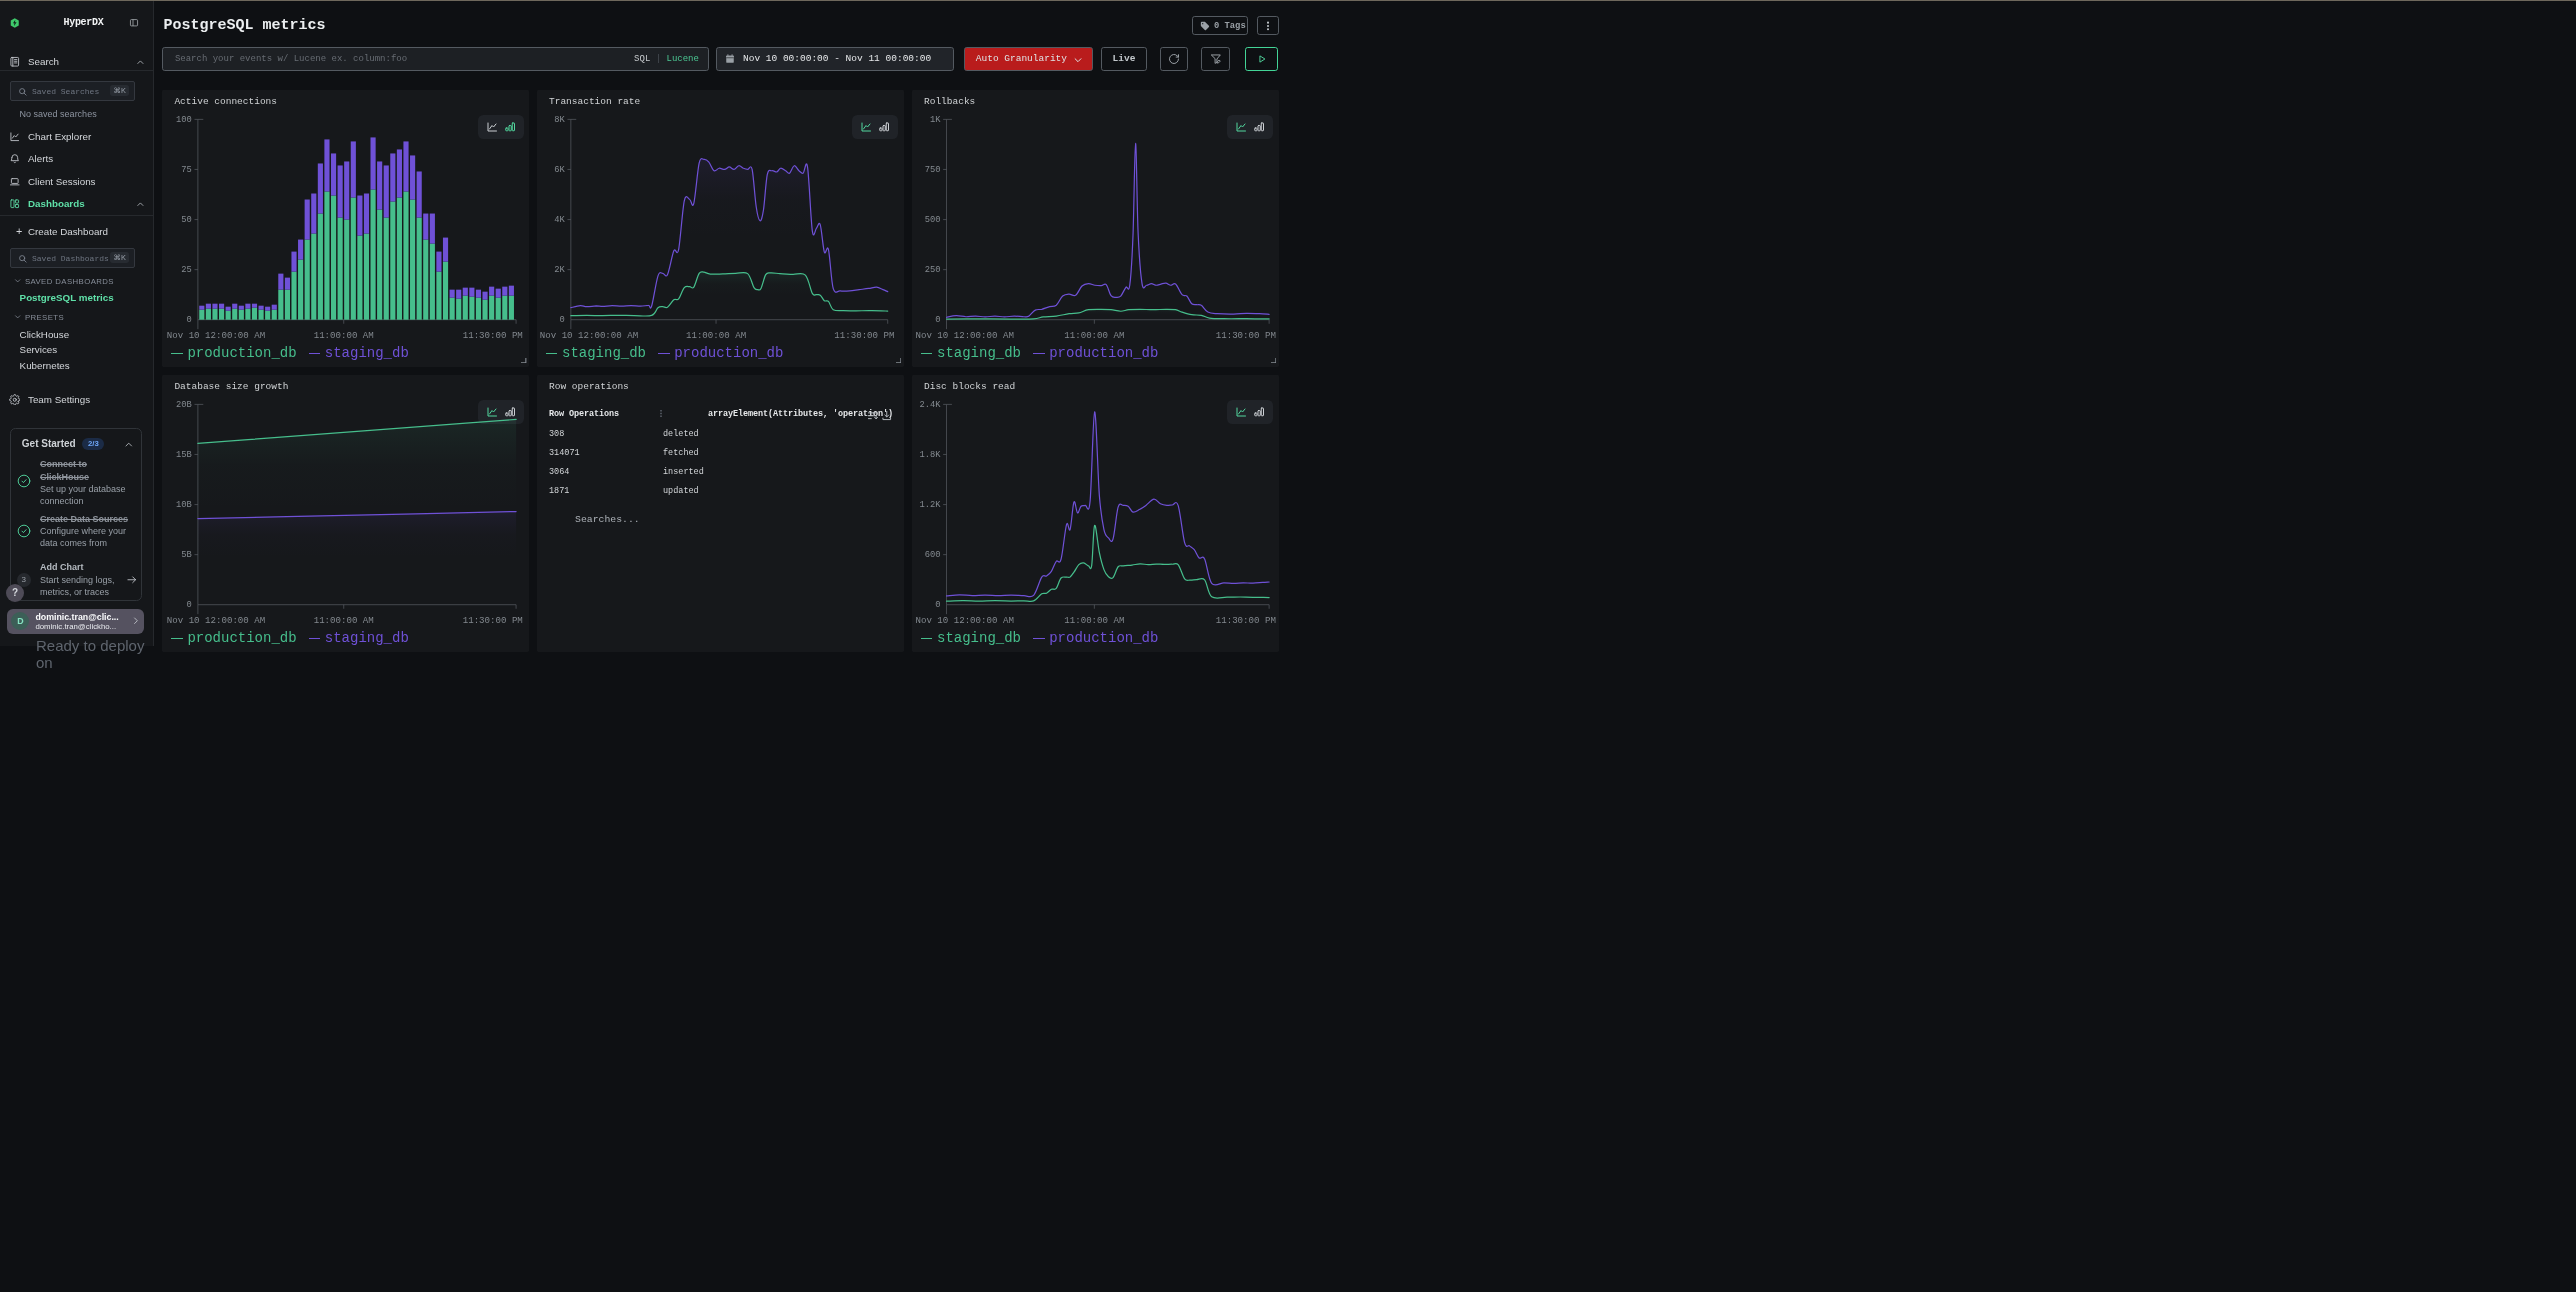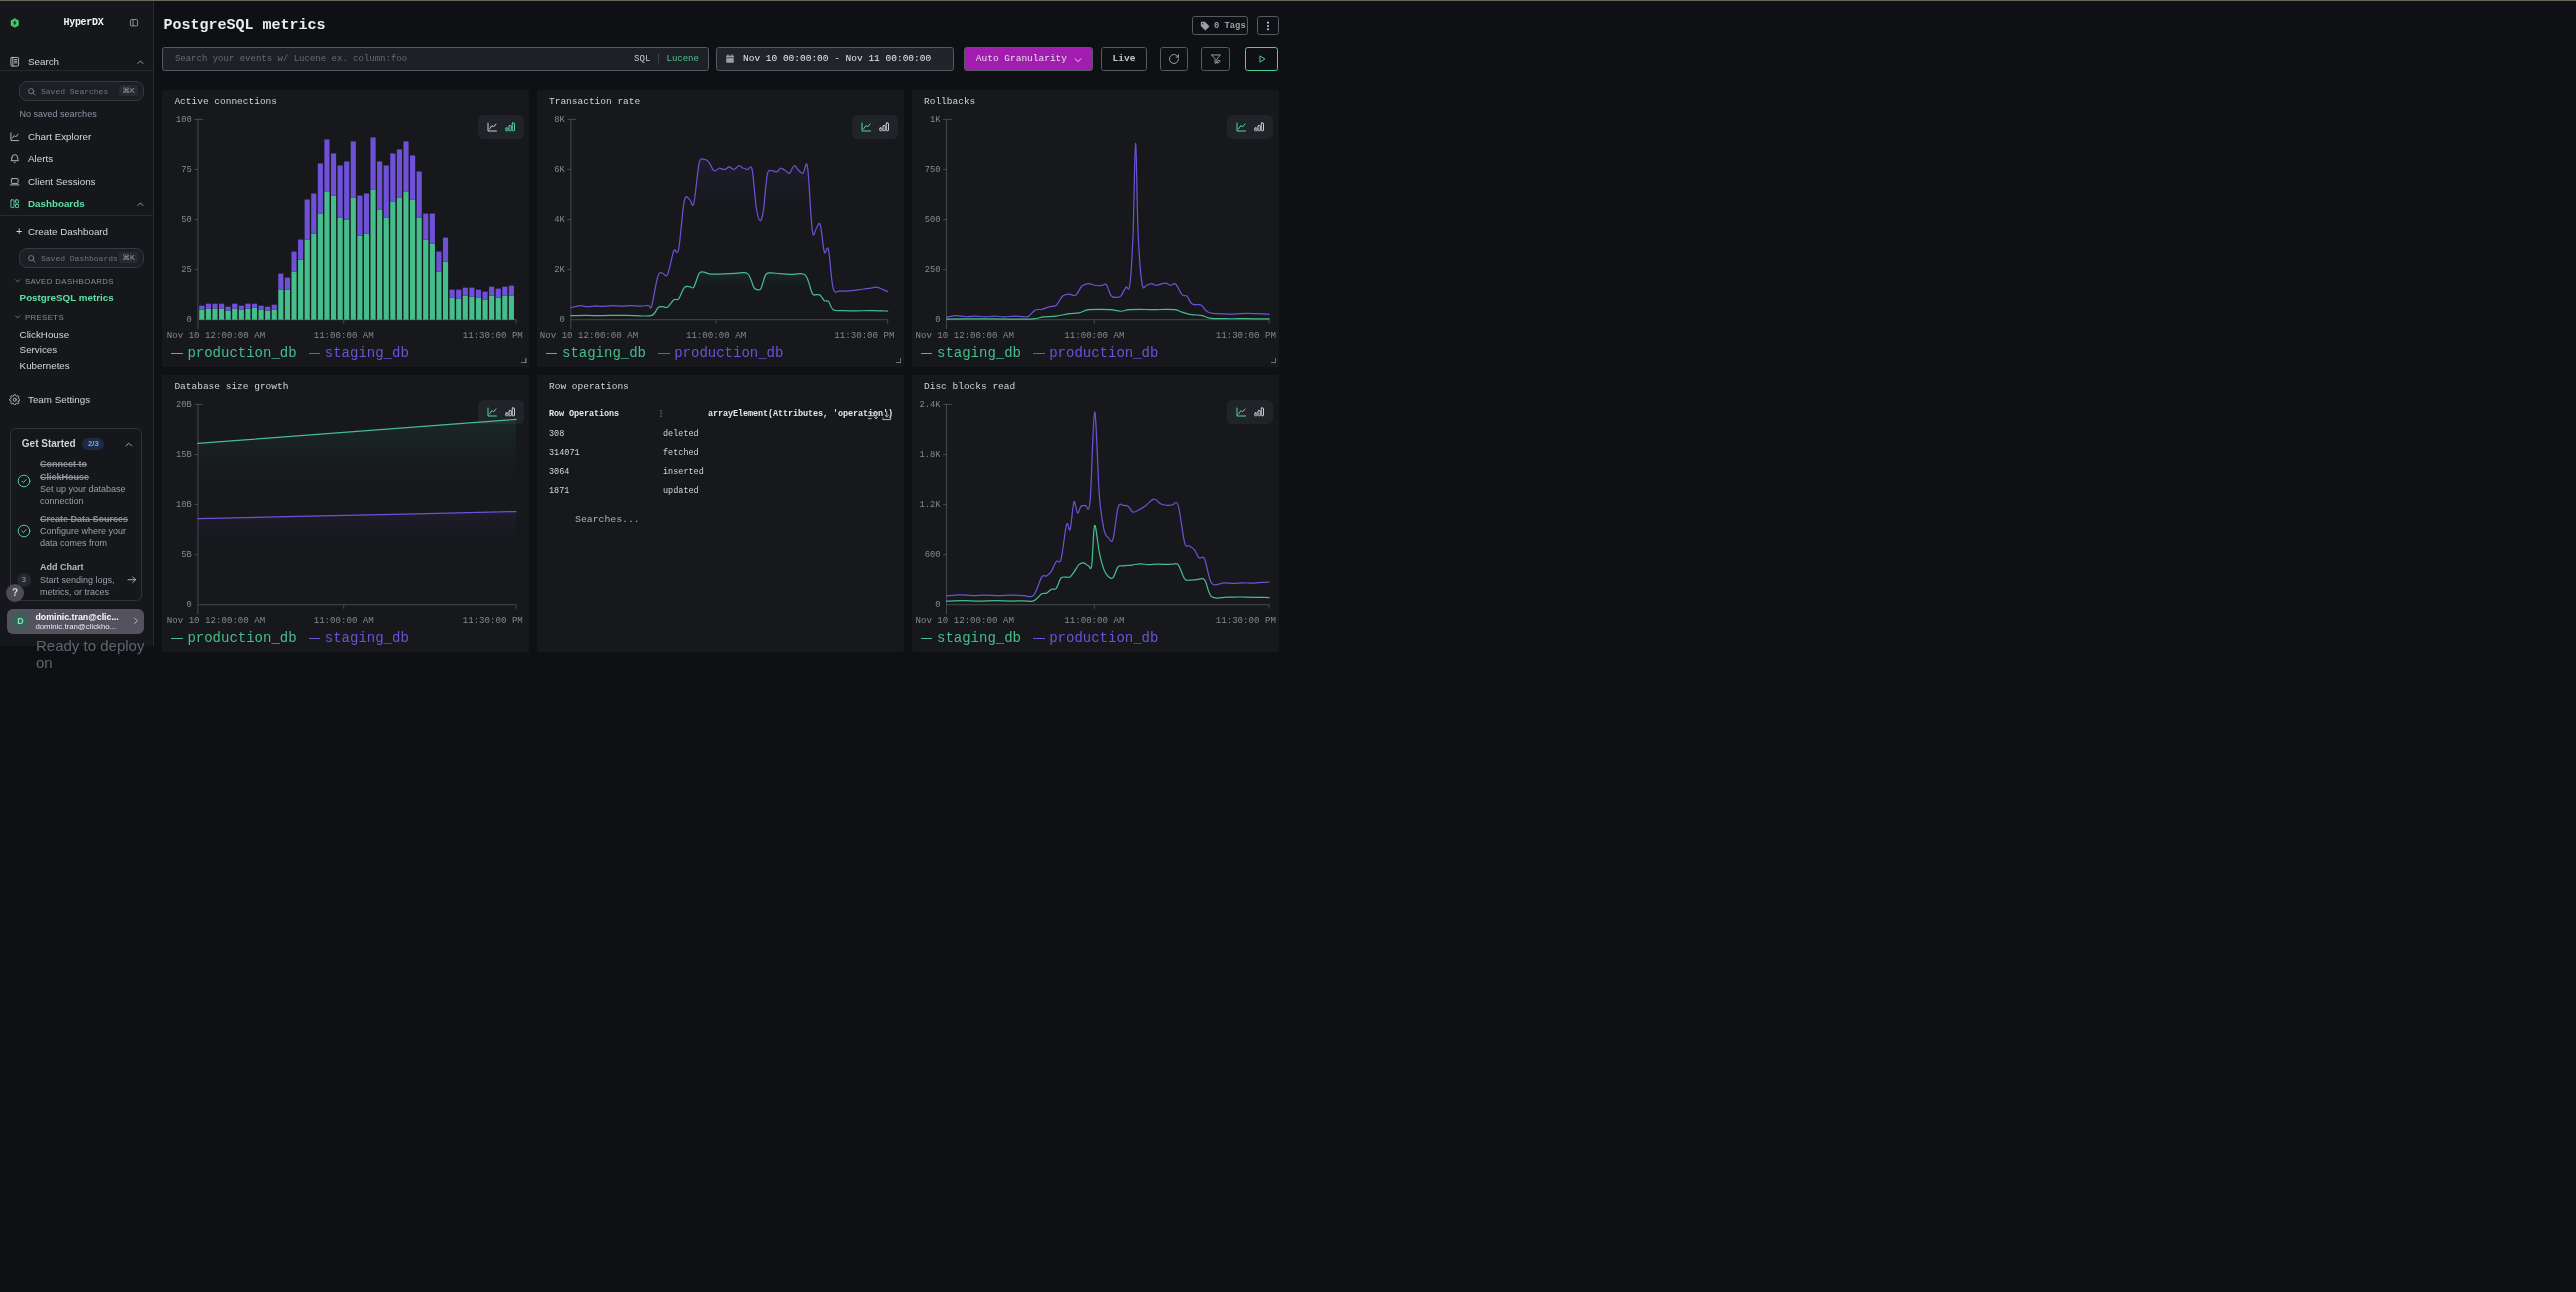--- a/index.html
+++ b/index.html
@@ -12,22 +12,22 @@
 .logo-row { position:absolute; left:9.5px; top:17.6px; width:135px; height:19px; }
 .brand { position:absolute; left:14px; top:-0.7px; font-family:"Liberation Mono",monospace; font-weight:700;
   font-size:10px; color:#f2f4f5; letter-spacing:-0.3px;margin-left:40px; }
 .collapse { position:absolute; right:5.4px; top:0; }
 
 .nav-row { position:absolute; left:0; width:154px; height:17.6px; }
 .nicon { position:absolute; left:8.8px; top:2.7px; }
 .ntext { position:absolute; left:28px; top:2.7px; font-size:9.8px; color:#d4d7db; }
 .nchev { position:absolute; right:8.8px; top:4.7px; }
 .hr { position:absolute; left:0; width:154px; border-top:0.7px solid #26292d; }
-.pill { position:absolute; left:19px; width:125px; height:19.6px; border:0.7px solid #34383f; background:#1c1f24;
-  border-radius:8px; }
+.pill { position:absolute; left:10px; width:125px; height:19.6px; border:0.7px solid #34383f; background:#1c1f24;
+  border-radius:2px; }
 .pill svg { position:absolute; left:7.4px; top:4.7px; }
 .pill .ph { position:absolute; left:21px; top:4.7px; font-family:"Liberation Mono",monospace; font-size:8px; color:#6e7581; }
 .kbd { position:absolute; right:4.7px; top:3px; background:#272b31; border-radius:2.7px; font-size:7.4px;
   color:#9aa1ab; padding:1px 3.4px; font-family:"Liberation Sans",sans-serif; }
 .dimtext { position:absolute; font-size:9px; color:#8d94a0; }
 .plus { position:absolute; left:16px; top:2px; font-size:10.8px; color:#d4d7db; }
 .seclabel { position:absolute; left:13.5px; height:10.8px; color:#878e99; font-size:7.8px; letter-spacing:0.4px; }
 .seclabel svg { vertical-align:-0.7px; margin-right:4px; }
 .seclabel span { }
 .mintlink { position:absolute; left:19.6px; font-size:9.8px; font-weight:700; color:#5fe0a8; }
@@ -69,21 +69,21 @@
 .searchbox { position:absolute; left:7.4px; top:47px; width:547px; height:24px; border:0.7px solid #545a61;
   background:#1d2024; border-radius:2.7px; font-family:"Liberation Mono",monospace; font-size:9px; }
 .sph { position:absolute; left:11.5px; top:6px; color:#676c73; }
 .sright { position:absolute; right:9.5px; top:6px; }
 .searchbox .sright span { font-family:"Liberation Mono",monospace; }
 .datebox { position:absolute; left:561px; top:47px; width:238px; height:24px; border:0.7px solid #545a61;
   background:#212429; border-radius:2.7px; color:#e6e8ea; font-family:"Liberation Mono",monospace; font-size:9.5px; }
 .datebox svg { position:absolute; left:8px; top:6.4px; }
 .datebox span { position:absolute; left:26px; top:5.4px; }
 .granbox { position:absolute; left:809px; top:47px; width:129px; height:24px; border:0.7px solid #545a61;
-  background:#a21caf; border-radius:2.7px; color:#dfe2e4; font-family:"Liberation Mono",monospace; font-size:9.5px; }
+  background:#b91c1c; border-radius:2.7px; color:#dfe2e4; font-family:"Liberation Mono",monospace; font-size:9.5px; }
 .granbox span { position:absolute; left:10.8px; top:5.4px; }
 .granbox svg { position:absolute; right:8.8px; top:6.8px; }
 .livebtn { position:absolute; left:946px; top:47px; width:46px; height:24px; border:0.7px solid #545a61;
   border-radius:2.7px; color:#c3c8cc; font-family:"Liberation Mono",monospace; font-size:9.5px; font-weight:700;
   text-align:center; line-height:22px; }
 .iconbtn { position:absolute; top:47px; height:24px; border:0.7px solid #545a61; border-radius:2.7px; }
 .iconbtn svg { position:absolute; left:50%; top:50%; transform:translate(-50%,-50%); }
 .playbtn { border-color:#43d597; }
 
 .card { position:absolute; background:#16181b; border-radius:1.4px; }

